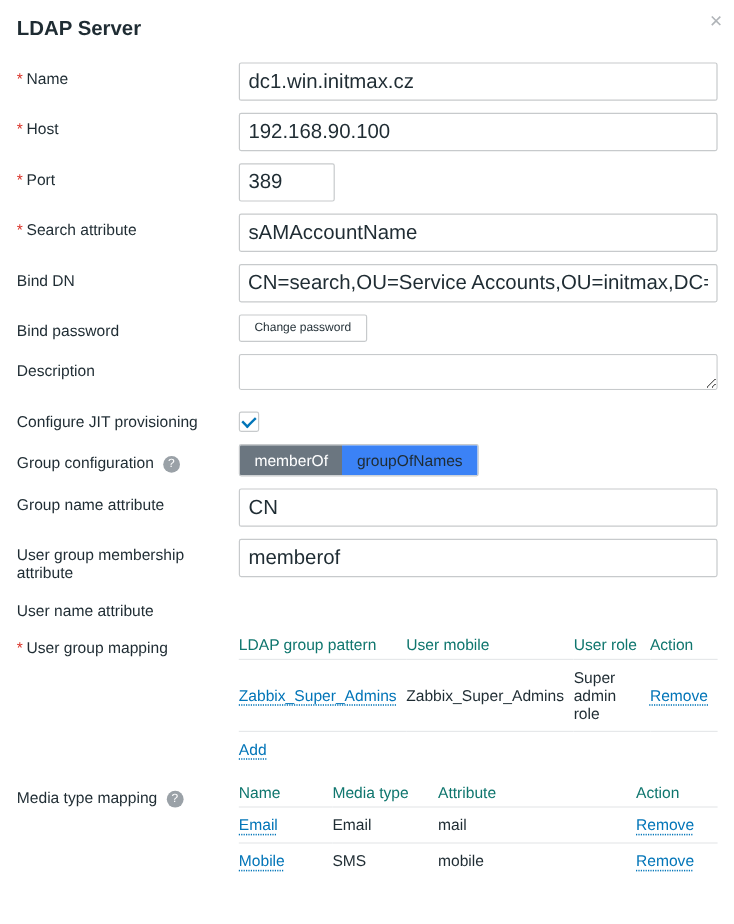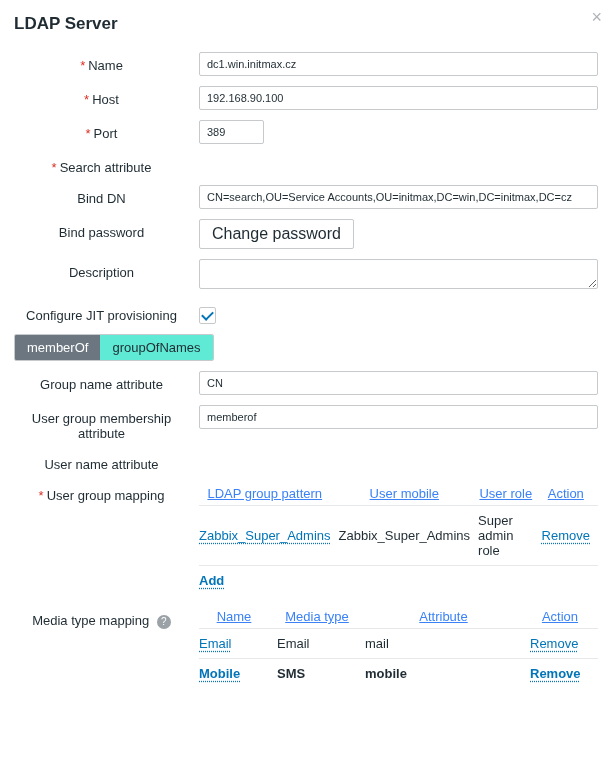--- a/index.html
+++ b/index.html
@@ -33,54 +33,54 @@
   cursor: pointer;
 }
 .form-row {
   display: flex;
   align-items: flex-start;
   margin-bottom: 10px;
 }
 .form-label {
   width: 185px;
   min-width: 185px;
-  text-align: center;
+  text-align: left;
   padding-right: 10px;
   padding-top: 6px;
   box-sizing: border-box;
   color: #1f2c33;
 }
 .form-label .req {
   color: #d93025;
   margin-right: 3px;
 }
 .form-ctrl {
   flex: 1;
 }
 input[type="text"], textarea {
   width: 100%;
   box-sizing: border-box;
   border: 1px solid #c7cacc;
   border-radius: 2px;
   padding: 5px 7px;
   font-family: inherit;
-  font-size: 11px;
+  font-size: 17px;
   color: #1f2c33;
   background: #fff;
 }
-input.small { width: 65px; }
+input.small { width: 80px; }
 textarea { height: 30px; resize: both; }
 .btn {
   display: inline-block;
   border: 1px solid #c7cacc;
   background: #fff;
   color: #1f2c33;
   padding: 5px 12px;
   border-radius: 2px;
-  font-size: 16px;
+  font-size: 10px;
   cursor: pointer;
 }
 .checkbox {
   width: 15px;
   height: 15px;
   border: 1px solid #c7cacc;
   border-radius: 2px;
   display: inline-flex;
   align-items: center;
   justify-content: center;
@@ -97,21 +97,21 @@
   margin-top: -2px;
 }
 .seg {
   display: inline-flex;
   border: 1px solid #c7cacc;
   border-radius: 2px;
   overflow: hidden;
 }
 .seg .seg-opt {
   padding: 5px 12px;
-  background: #5eead4;
+  background: #3b82f6;
   color: #1f2c33;
   cursor: pointer;
 }
 .seg .seg-opt.active {
   background: #6b7680;
   color: #fff;
 }
 .help {
   display: inline-flex;
   width: 14px;
@@ -123,33 +123,32 @@
   align-items: center;
   justify-content: center;
   margin-left: 4px;
   vertical-align: middle;
 }
 .tbl {
   width: 100%;
   border-collapse: collapse;
 }
 .tbl th {
-  text-align: center;
+  text-align: left;
   font-weight: normal;
-  color: #3b82f6;
+  color: #0f766e;
   padding: 4px 8px 4px 0;
   border-bottom: 1px solid #e6e8ea;
-  text-decoration: underline;
 }
 .tbl td {
   padding: 7px 8px 7px 0;
   border-bottom: 1px solid #e6e8ea;
   vertical-align: middle;
 }
-.tbl tr:last-child td { border-bottom: none; font-weight: bold; }
+.tbl tr:last-child td { border-bottom: none; }
 a.link {
   color: #0275b8;
   text-decoration: underline;
   text-decoration-style: dotted;
   text-underline-offset: 3px;
   cursor: pointer;
 }
 </style>
 </head>
 <body>
@@ -169,20 +168,21 @@
   </div>
 
   <div class="form-row">
     <div class="form-label"><span class="req">*</span><span>Port</span></div>
     <div class="form-ctrl"><input type="text" class="small" value="389" style=""></div>
   </div>
 
 
   <div class="form-row">
     <div class="form-label"><span class="req">*</span><span>Search attribute</span></div>
+    <div class="form-ctrl"><input type="text" value="sAMAccountName" style=""></div>
   </div>
 
   <div class="form-row">
     <div class="form-label"><span>Bind DN</span></div>
     <div class="form-ctrl"><input type="text" value="CN=search,OU=Service Accounts,OU=initmax,DC=win,DC=initmax,DC=cz" style=""></div>
   </div>
 
   <div class="form-row">
     <div class="form-label"><span>Bind password</span></div>
     <div class="form-ctrl"><button class="btn">Change password</button></div>
@@ -192,20 +192,24 @@
     <div class="form-label"><span>Description</span></div>
     <div class="form-ctrl"><textarea style=""></textarea></div>
   </div>
 
   <div class="form-row">
     <div class="form-label"><span>Configure JIT provisioning</span></div>
     <div class="form-ctrl"><span class="checkbox checked"></span></div>
   </div>
 
   <div class="form-row">
+    <div class="form-label" style="padding-top:8px;">
+      <span>Group configuration</span>
+      <span class="help">?</span>
+    </div>
     <div class="form-ctrl">
       <span class="seg">
         <span class="seg-opt active">memberOf</span>
         <span class="seg-opt">groupOfNames</span>
       </span>
     </div>
   </div>
 
   <div class="form-row">
     <div class="form-label"><span>Group name attribute</span></div>

